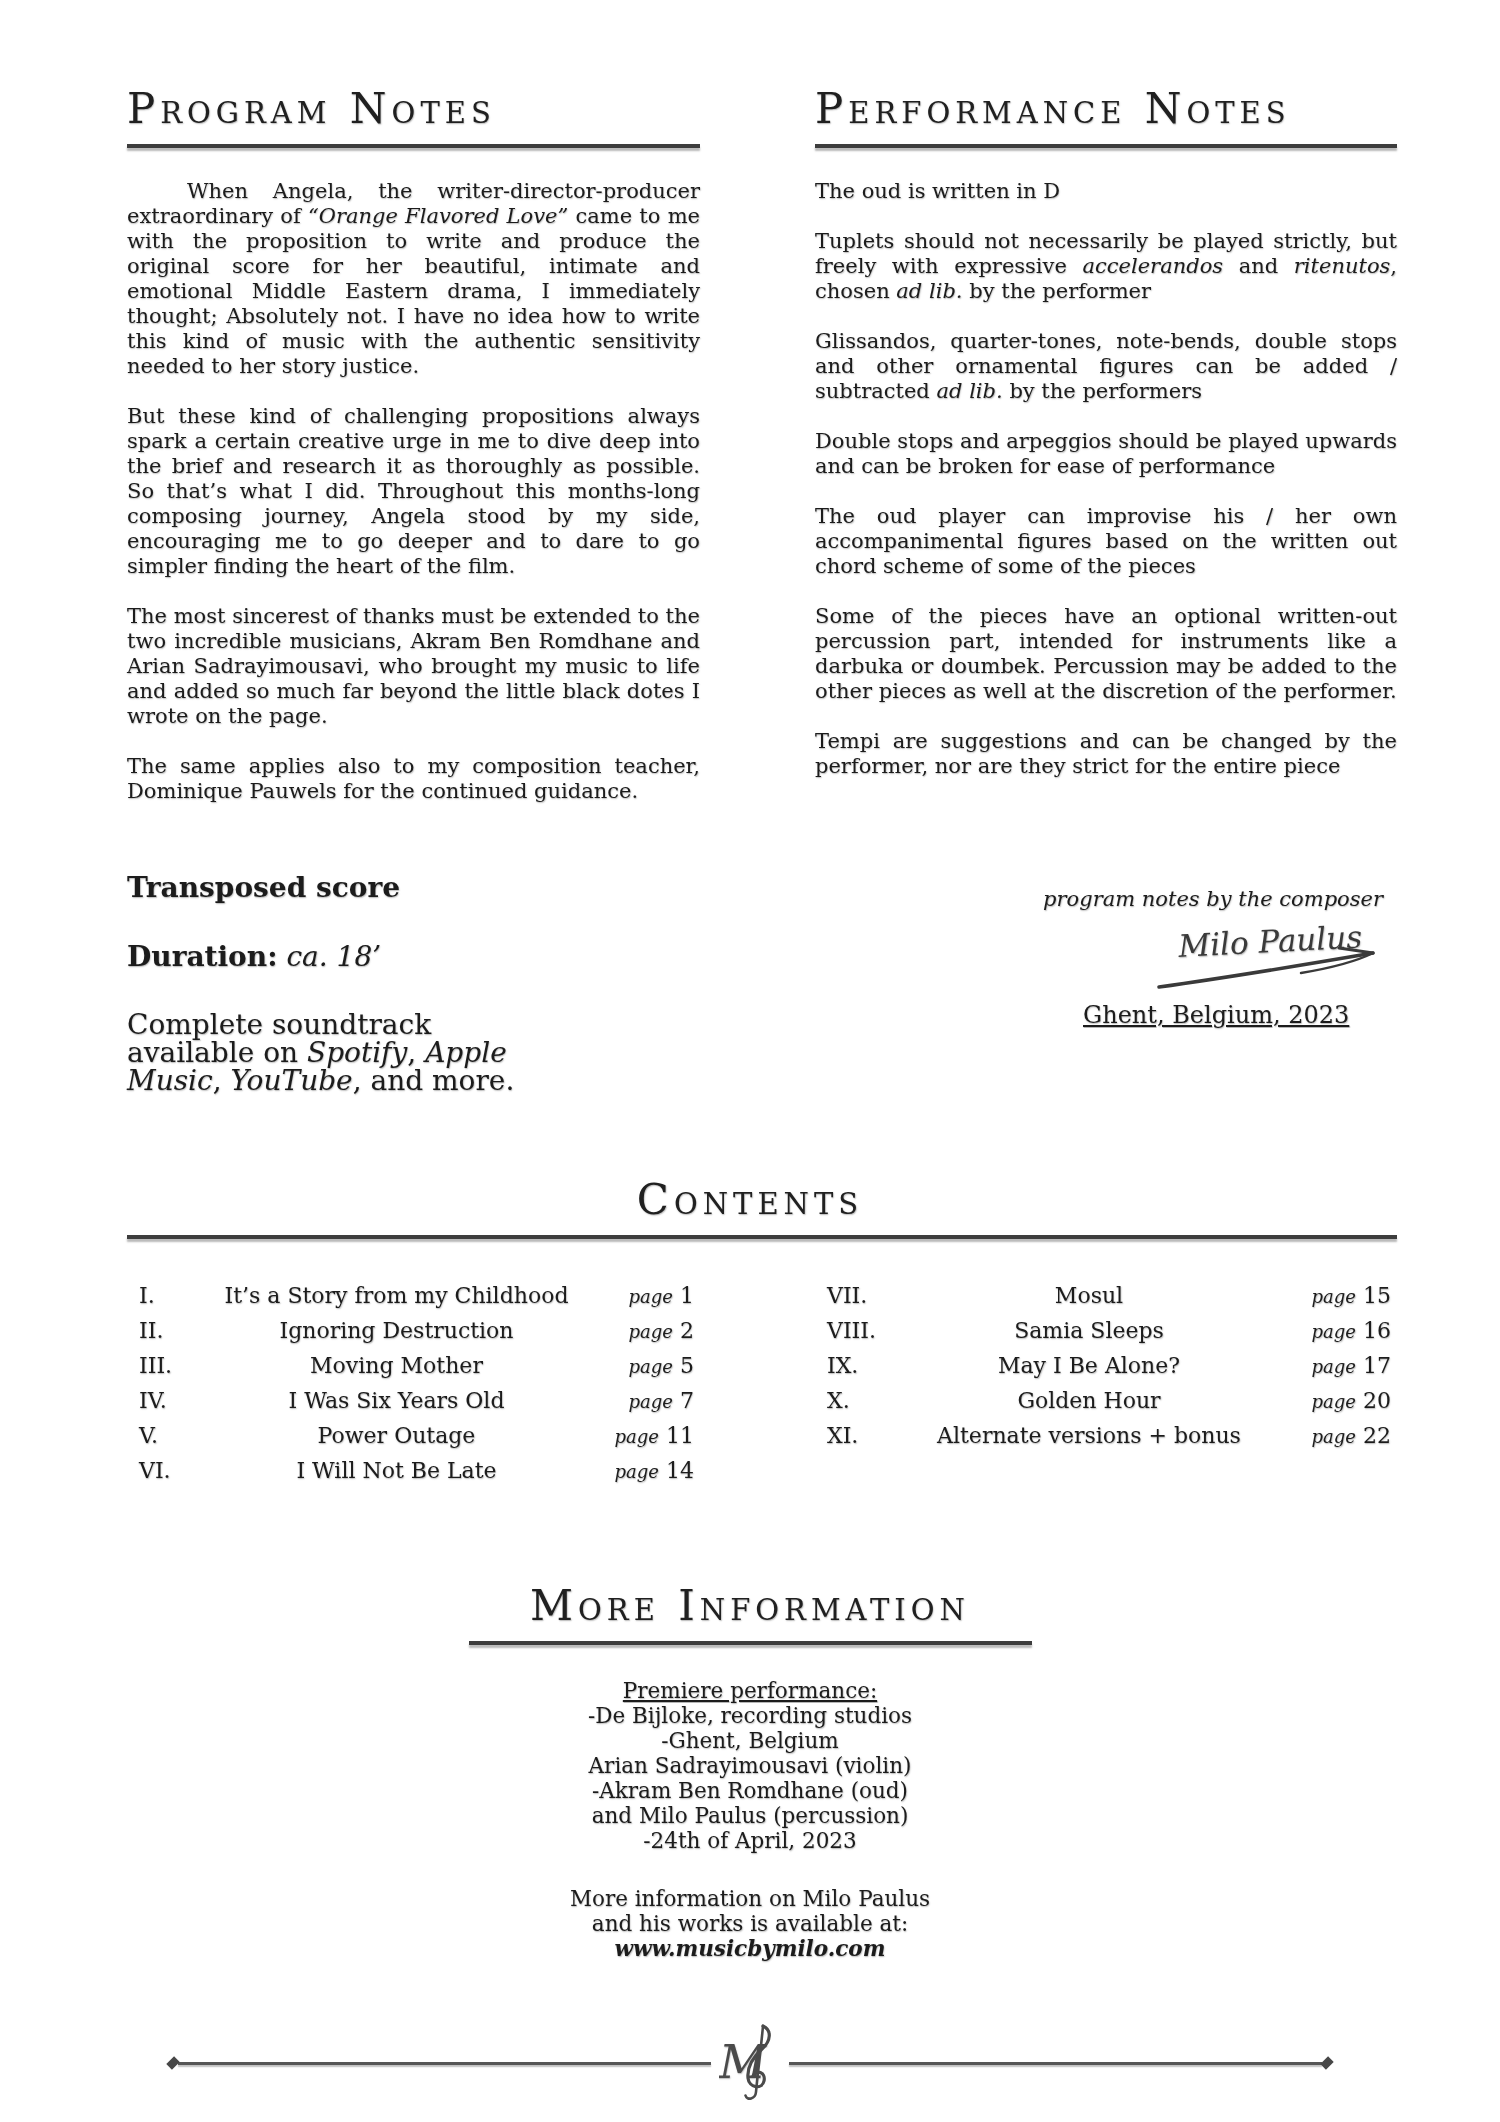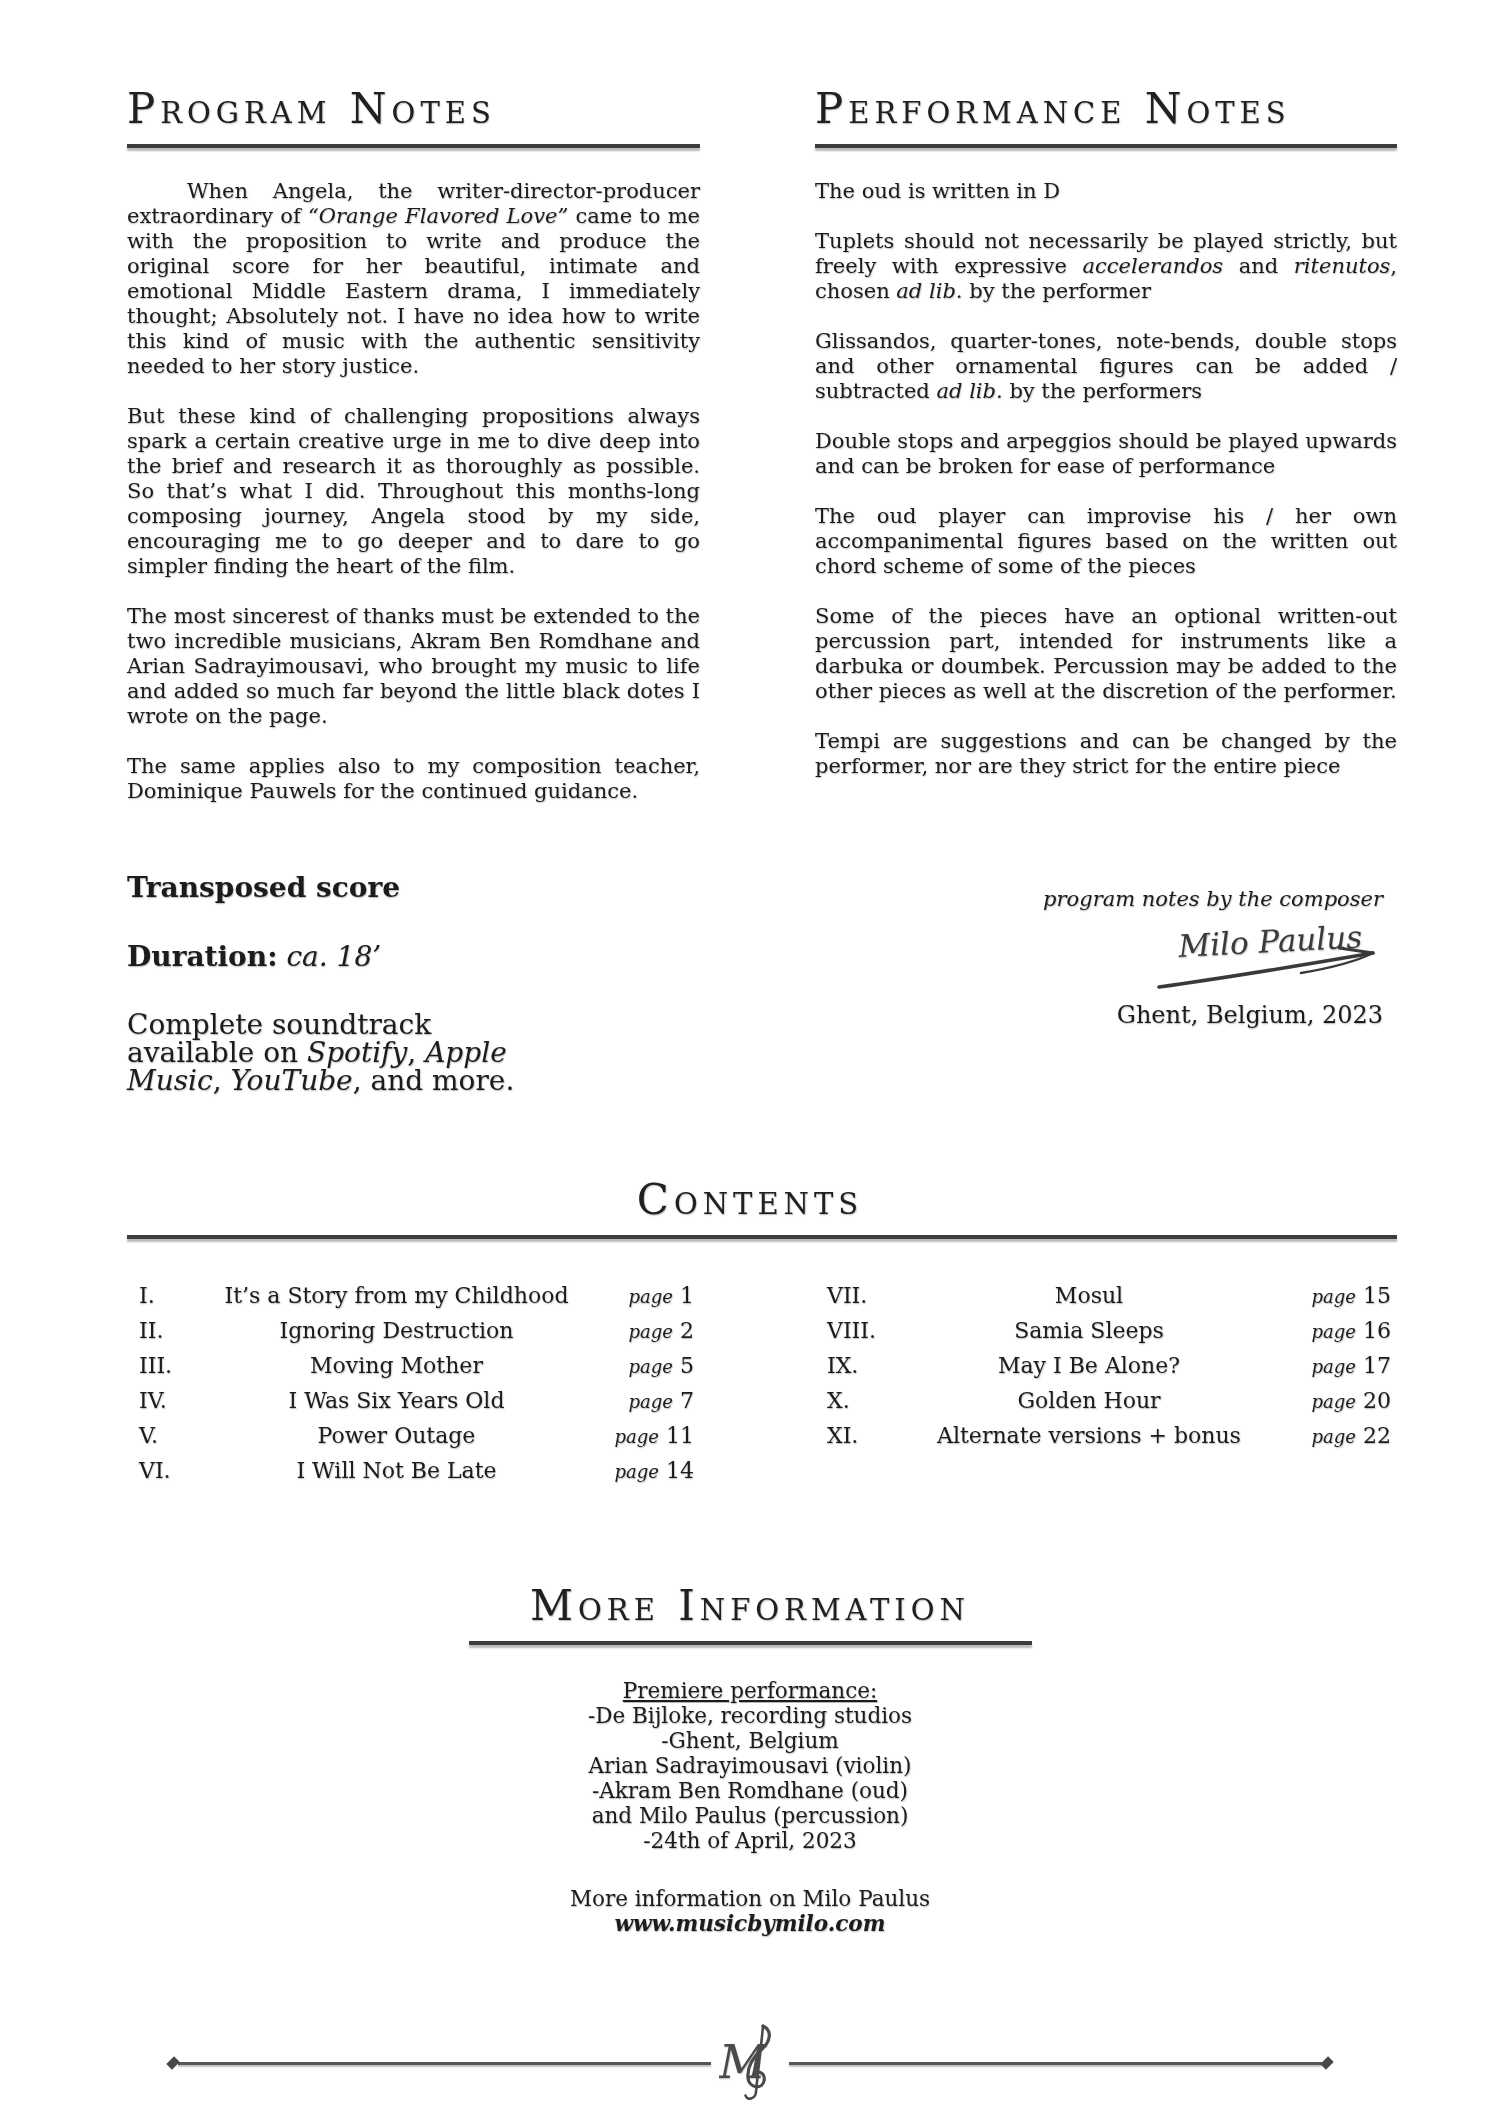--- a/index.html
+++ b/index.html
@@ -30,21 +30,21 @@
   .score-info .line1{font-weight:bold;}
   .score-info .line2{margin-top:36px;}
   .score-info .line2 .lbl{font-weight:bold;}
   .score-info .line2 .val{font-style:italic;}
   .score-info .line3{margin-top:38px;line-height:28px;width:440px;text-align:left;}
 
   .composer-block{width:380px;margin-top:16px;}
   .composer-caption{font-style:italic;font-size:21px;text-align:right;padding-right:14px;}
   .signature-svg{display:block;width:230px;height:84px;margin:4px 14px 0 auto;}
   .place-date{font-size:24px;width:300px;margin-left:auto;margin-right:14px;
-    text-align:right;margin-top:2px;}
+    text-align:left;margin-top:2px;text-decoration:underline;}
 
   .contents-sec{margin-top:84px;}
   .contents-sec .sec-title{text-align:center;}
   .contents-sec .rule{margin-left:127px;margin-right:103px;}
   .toc{display:flex;gap:115px;padding:0 103px 0 127px;margin-top:40px;}
   .toc-col{width:573px;}
   .toc-col.right{width:582px;}
   .toc-row{display:grid;grid-template-columns:78px 1fr 112px;
     font-size:22px;line-height:34px;}
   .toc-num{text-align:left;padding-left:12px;}
@@ -198,20 +198,21 @@
     <div>-De Bijloke, recording studios</div>
     <div>-Ghent, Belgium</div>
     <div>Arian Sadrayimousavi (violin)</div>
     <div>-Akram Ben Romdhane (oud)</div>
     <div>and Milo Paulus (percussion)</div>
     <div>-24th of April, 2023</div>
   </div>
 
   <div class="availability">
     <div>More information on Milo Paulus</div>
+    <div>and his works is available at:</div>
     <div class="website">www.musicbymilo.com</div>
   </div>
 </div>
 
 <div class="footer-divider">
   <div class="div-diamond"></div>
   <div class="div-line"></div>
   <svg class="monogram-svg" viewBox="0 0 62 86">
     <text x="0" y="58" font-size="46" font-style="italic" font-family="DejaVu Serif, serif" fill="#4a4a4a">M</text>
     <path d="M44 6 C 53 10 52 21 43 29 C 32 39 28 48 29 58 C 30 68 43 70 45 61 C 47 52 37 49 34 56" stroke="#4a4a4a" stroke-width="3.2" fill="none" stroke-linecap="round"></path>

